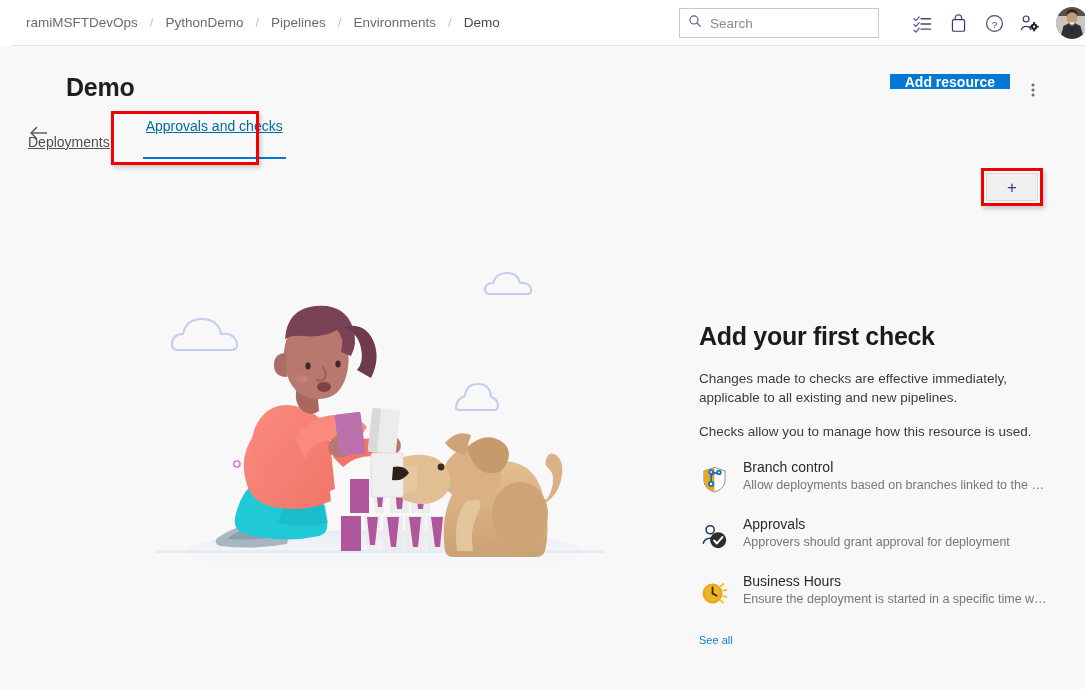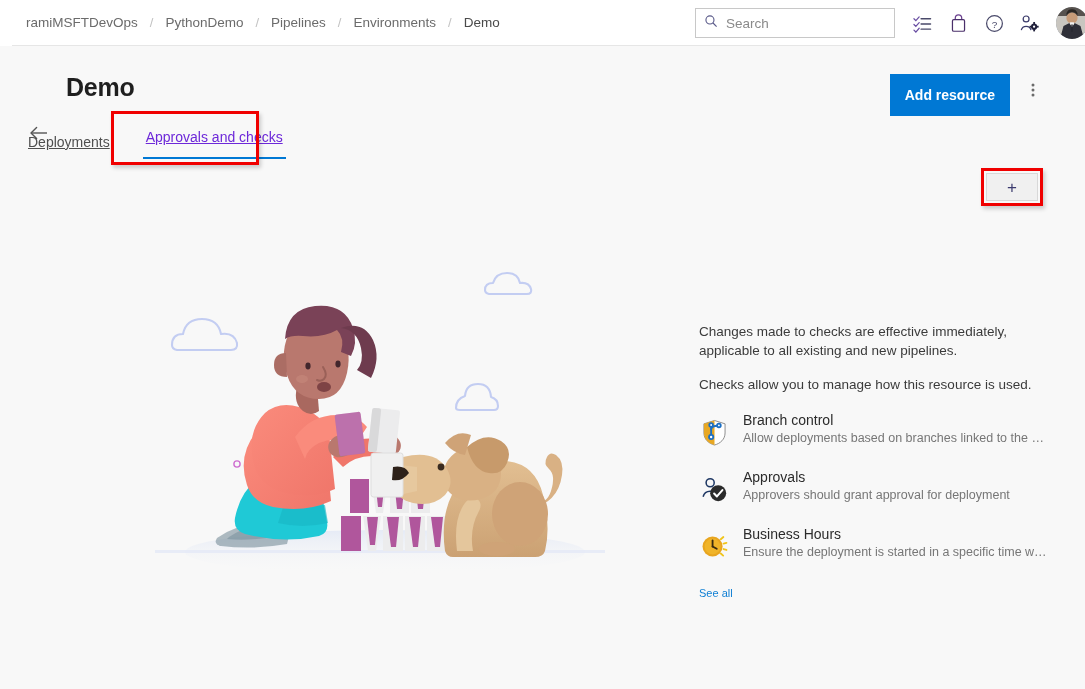--- a/index.html
+++ b/index.html
@@ -41,21 +41,21 @@
     position: absolute; right: 0; top: 0;
     height: 46px;
     display: flex; align-items: center;
   }
   .searchbox {
     width: 200px; height: 30px;
     border: 1px solid #c8c8c8;
     background: #ffffff;
     display: flex; align-items: center;
     padding: 0 8px;
-    margin-right: 10px;
+    margin-right: 26px;
   }
   .searchbox svg { flex: 0 0 auto; }
   .search-input {
     border: none; outline: none;
     font-family: "Liberation Sans", sans-serif;
     font-size: 13.5px;
     color: #333;
     margin-left: 8px;
     width: 160px;
     background: transparent;
@@ -100,21 +100,21 @@
     position: absolute; left: 66px; top: 27px;
     font-size: 25px; font-weight: bold;
     color: #1f1f1f;
     letter-spacing: -0.2px;
   }
   .add-resource-btn {
     position: absolute; right: 75px; top: 28px;
     background: #0078d4;
     color: #ffffff;
     border: none;
-    height: 42px;
+    height: 15px;
     padding: 0 15px;
     font-family: "Liberation Sans", sans-serif;
     font-size: 14px; font-weight: bold;
     cursor: pointer;
   }
   .more-btn {
     position: absolute; right: 38px; top: 29px;
     width: 28px; height: 30px;
     display: flex; align-items: center; justify-content: center;
     cursor: pointer;
@@ -129,22 +129,22 @@
   .tab {
     font-size: 14px;
     color: #4f4f4f;
     padding: 0 14px 9px 0;
     cursor: pointer;
     position: relative;
     white-space: nowrap;
     text-decoration: underline;
   }
   .tab.active {
-    color: #6d28d9;
-    padding: 0 12px 14px 12px;
+    color: #0369a1;
+    padding: 0 12px 25px 12px;
     margin-left: 10px;
   }
   .tab.active::after {
     content: "";
     position: absolute;
     left: 9px; right: 9px; bottom: 0;
     height: 2px;
     background: #0078d4;
   }
   .tab-annot {
@@ -476,20 +476,21 @@
       <rect x="226" y="192" width="32" height="44" rx="2.5" fill="#f0f0f0"></rect>
       <rect x="226" y="192" width="32" height="44" rx="2.5" fill="none" stroke="#dedede" stroke-width="1"></rect>
       <path d="M248 206 q12 -2 16 6 q-7 9 -17 7 Z" fill="#2d2119"></path>
 
       <ellipse cx="352" cy="288" rx="18" ry="7" fill="#cfa377"></ellipse>
     </svg>
   </div>
 
   <div class="panel">
 
+    <div class="panel-title">Add your first check</div>
     <div class="panel-p">Changes made to checks are effective immediately, applicable to all existing and new pipelines.</div>
     <div class="panel-p">Checks allow you to manage how this resource is used.</div>
 
     <div class="check-list">
 
       <div class="check-item">
         <div class="check-icon">
           <svg width="25" height="27" viewBox="0 0 26 28">
             <path d="M13 1.5 L24 5 V14.5 C24 21 19 25.5 13 27 C7 25.5 2 21 2 14.5 V5 Z" fill="#ffffff" stroke="#8a8a8a" stroke-width="1"></path>
             <path d="M13 1.5 L2 5 V14.5 C2 21 7 25.5 13 27 Z" fill="#e8a823"></path>

